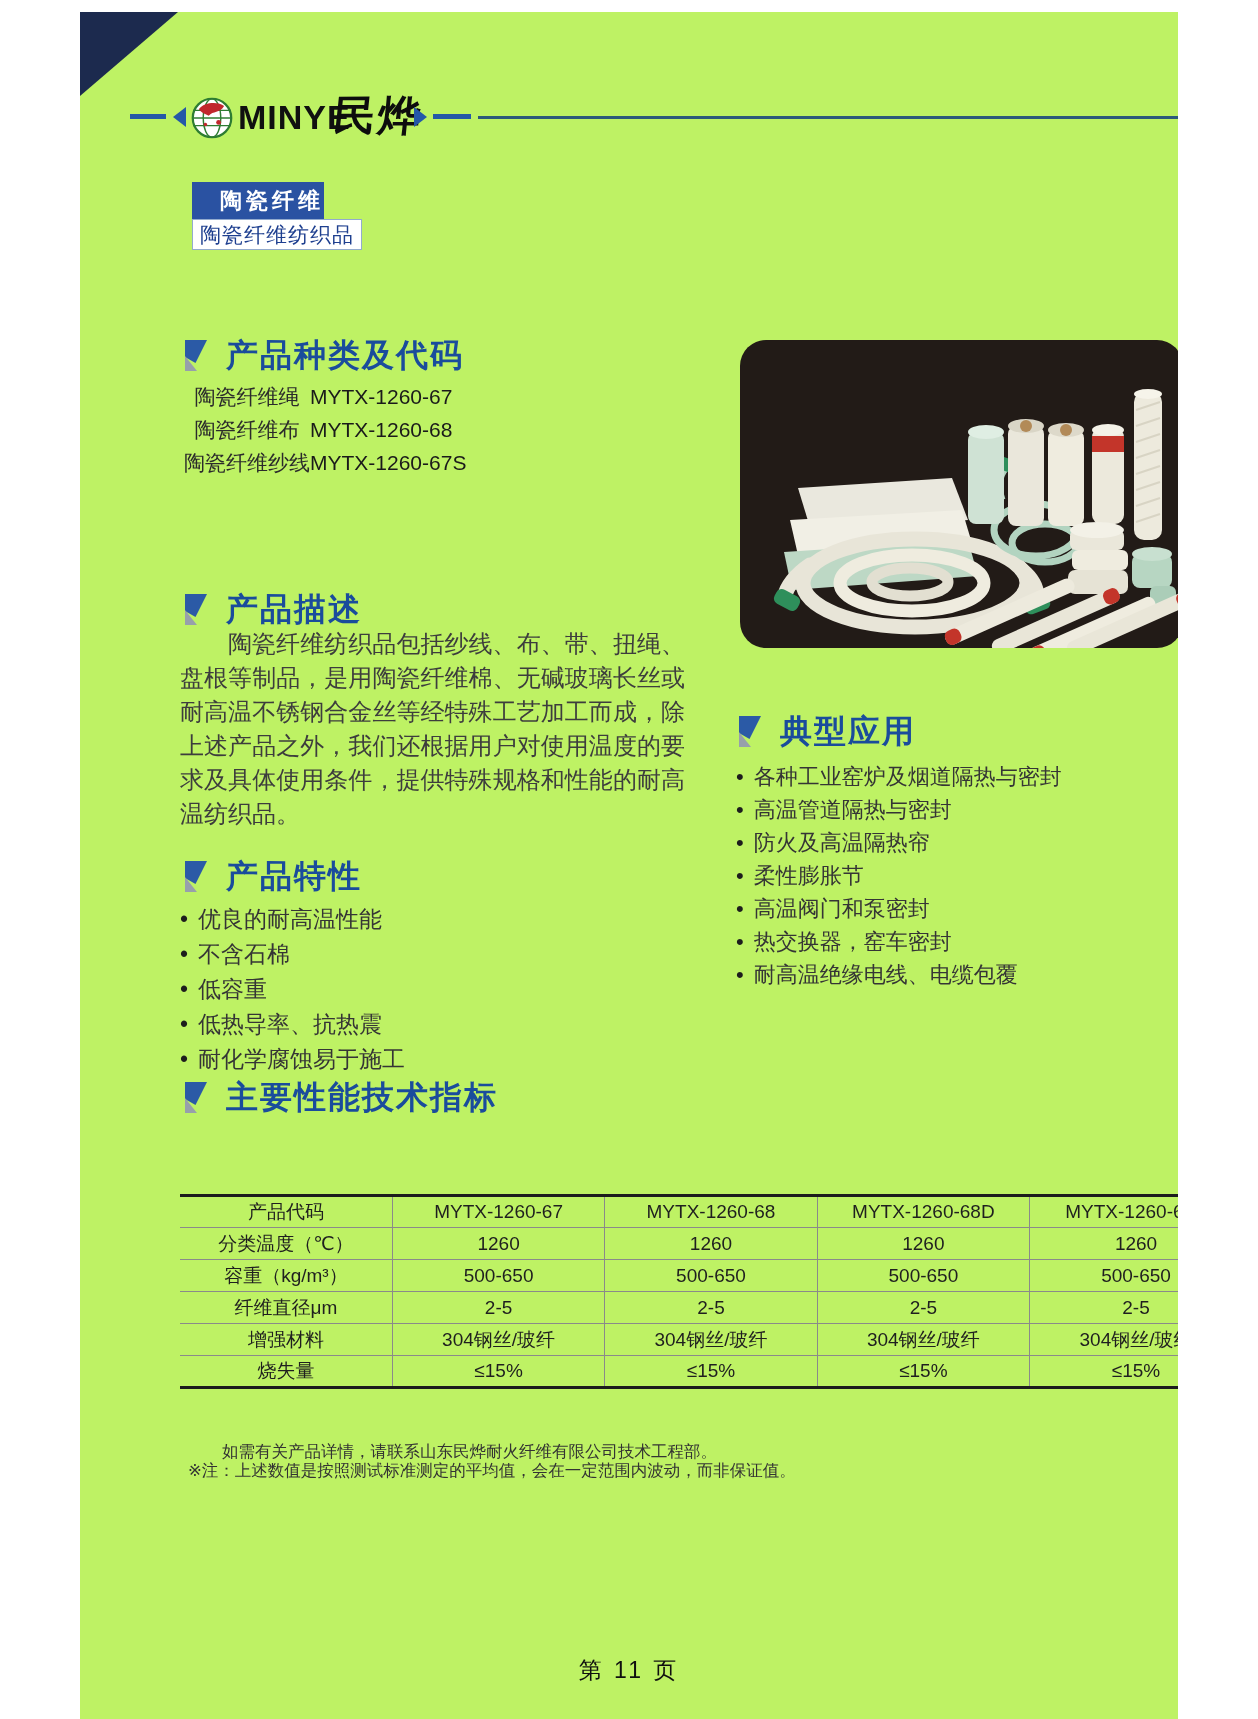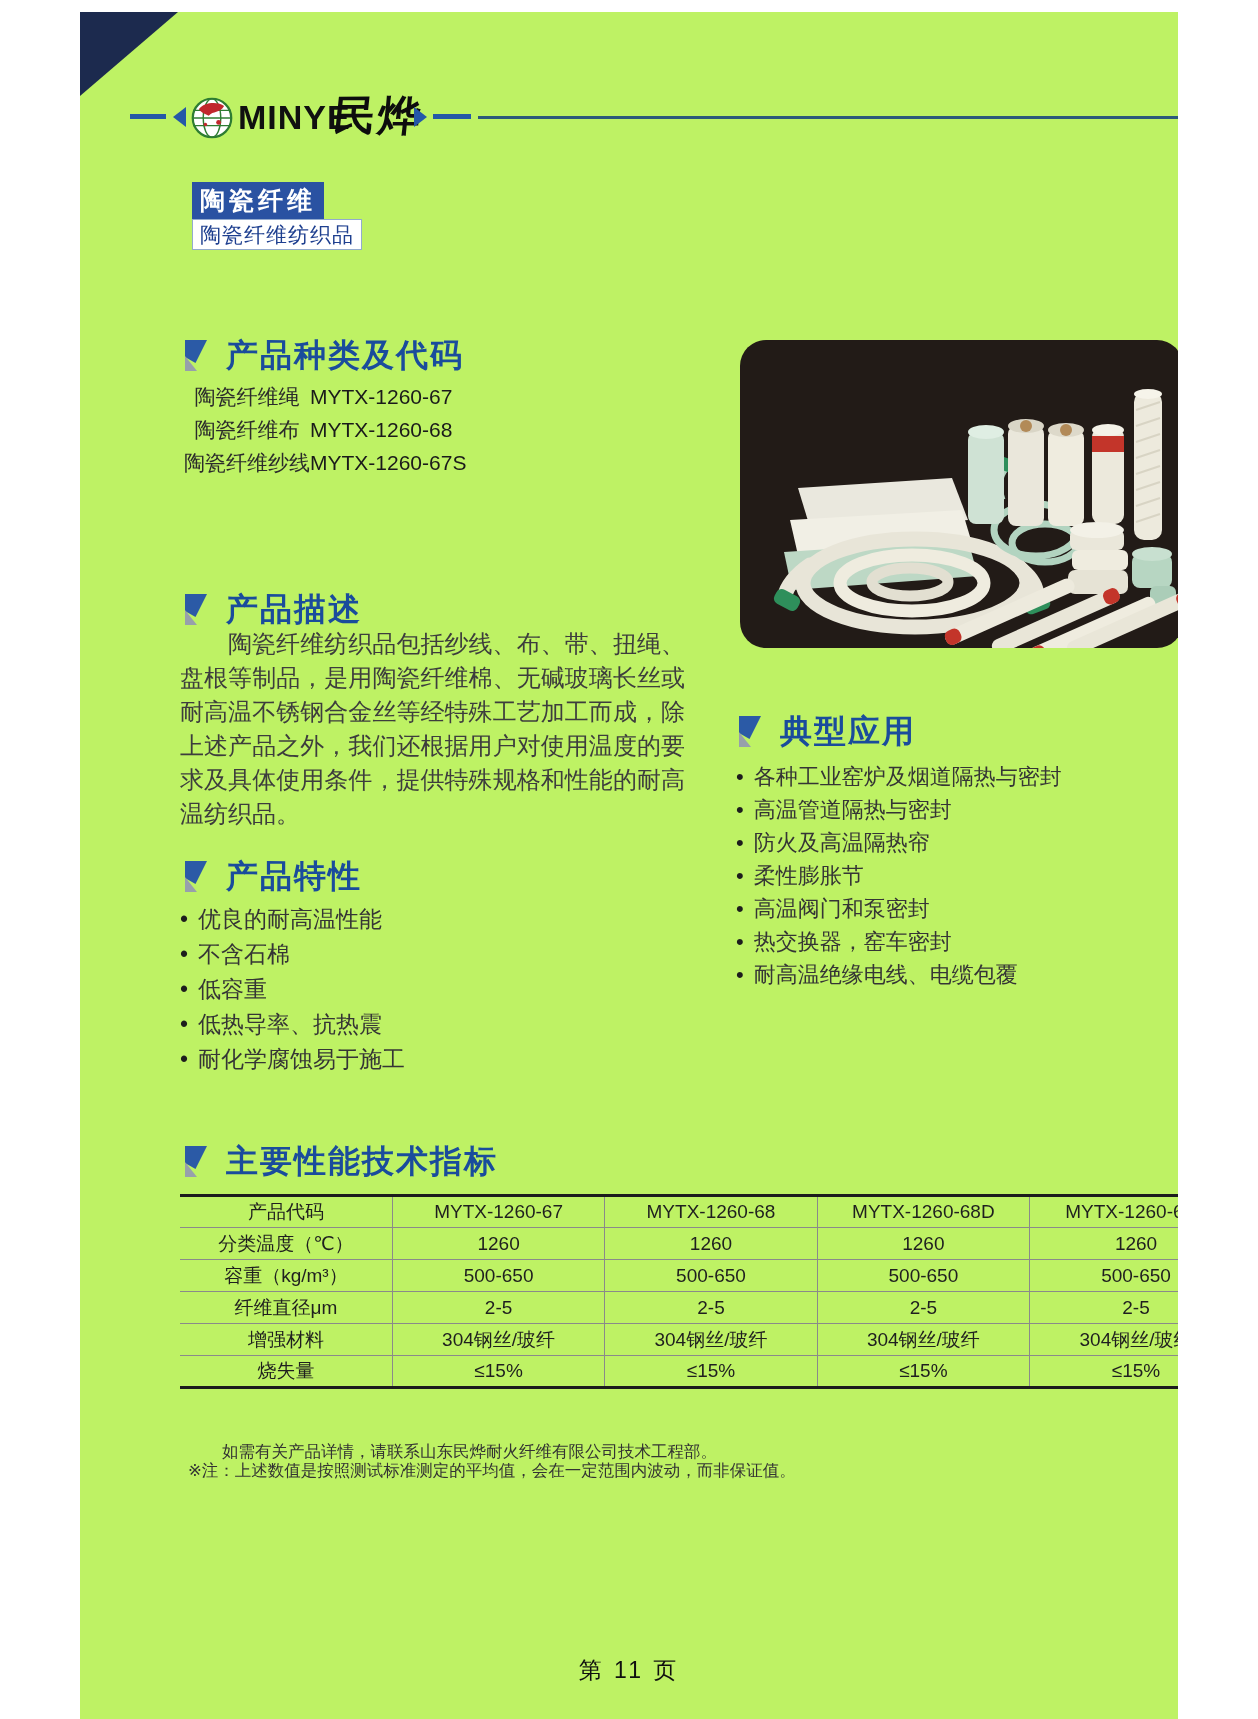--- a/index.html
+++ b/index.html
@@ -27,22 +27,22 @@
     border-left:13px solid #2458a8; }
   #h-line { left:398px; top:104px; width:860px; height:3px; background:#2c5a7a; }
   #logo-globe { left:110px; top:84px; }
   #logo-en { left:158px; top:86px; font-size:34px; font-weight:800;
     color:#101010; letter-spacing:1px; }
   #logo-cn { left:254px; top:76px; font-size:42px; font-weight:900;
     color:#0d0d0d; transform:skewX(-6deg); letter-spacing:2px; }
 
   
   #title-badge { left:112px; top:170px; width:132px; height:37px;
-    background:#2a52a2; color:#ffffff; font-size:25px; font-weight:700;
-    line-height:37px; text-align:center; letter-spacing:4px; }
+    background:#2a52a2; color:#ffffff; font-size:22px; font-weight:700;
+    line-height:37px; text-align:right; letter-spacing:4px; }
   #title-sub { left:112px; top:207px; width:170px; height:31px;
     border:1.5px solid #93abce; color:#1e3f8f; font-size:21px;
     line-height:29px; text-align:center; letter-spacing:1px; background:#fff; }
 
   
   .sec-head { display:flex; align-items:center; gap:18px; }
   .sec-head .txt { color:#1a4c9c; font-size:32px; font-weight:700; letter-spacing:2px; }
 
   
   #code-list { left:104px; top:368px; }
@@ -274,21 +274,21 @@
     <div class="li">
         <span class="dot">•</span>
         <span>低热导率、抗热震</span>
       </div>
     <div class="li">
         <span class="dot">•</span>
         <span>耐化学腐蚀易于施工</span>
       </div>
   </div>
 
-  <div class="abs sec-head" style="left:104px; top:1128px;">
+  <div class="abs sec-head" style="left:104px; top:1064px;">
     <svg width="24" height="33" viewBox="0 0 24 33">
       <polygon points="1,0 23,0 11.5,23 1,17" fill="#2b5aa6"></polygon>
       <polygon points="1,16 13,31 1,31" fill="#97a0ab"></polygon>
     </svg>
     <span class="txt">主要性能技术指标</span>
   </div>
 
   <table id="spec-table" class="abs">
     <thead>
       <tr>

